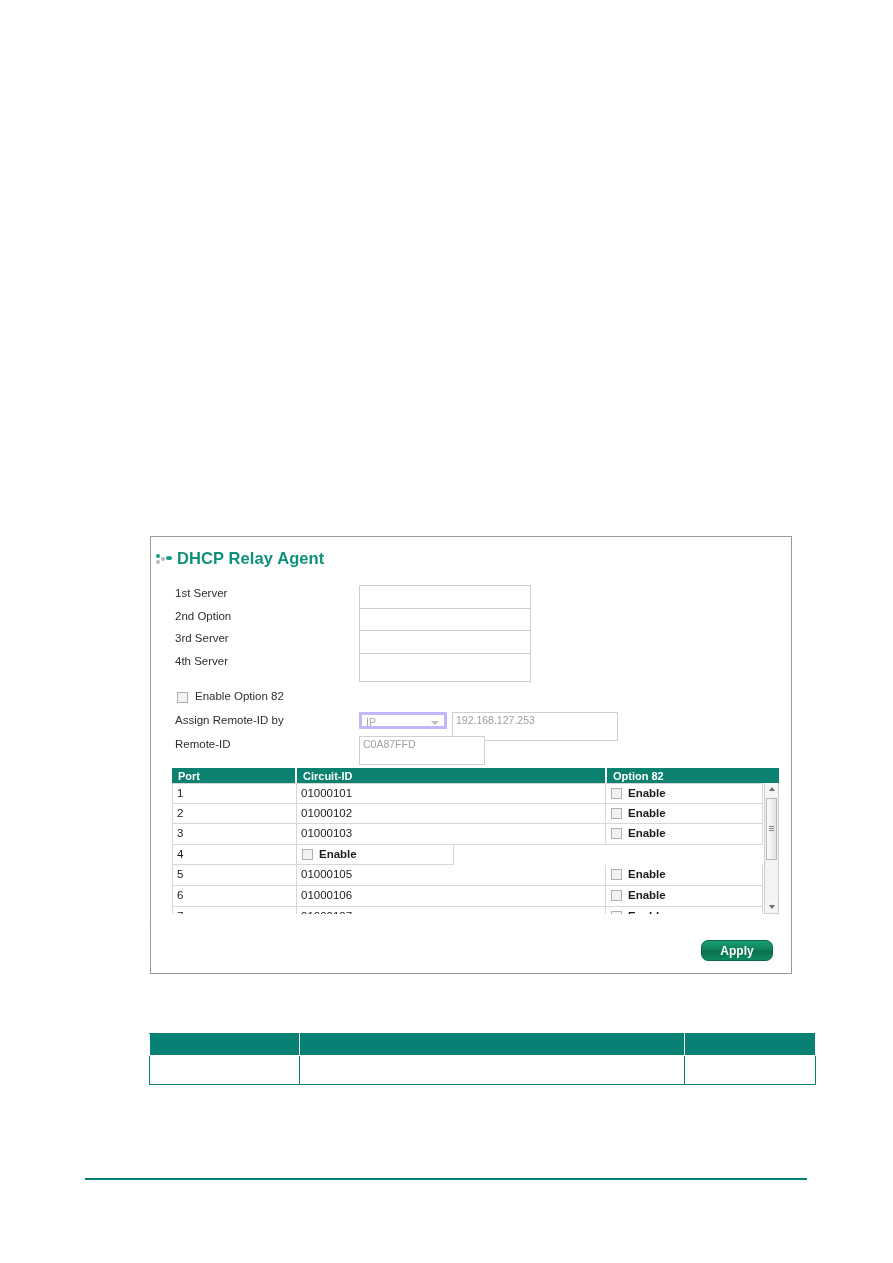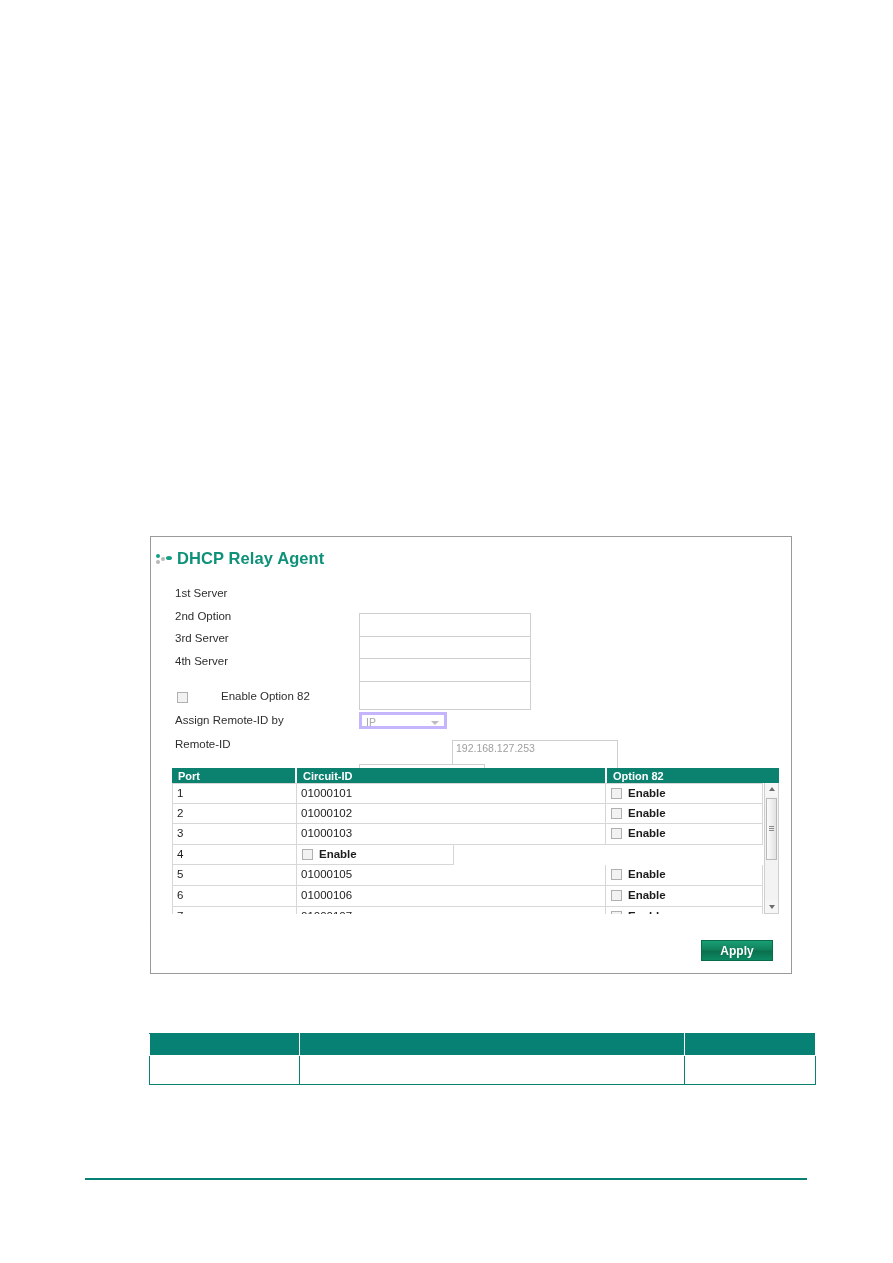--- a/index.html
+++ b/index.html
@@ -100,21 +100,20 @@
     height: 29px;
     border: 1px solid #cfcfcf;
     background: #ffffff;
     box-sizing: border-box;
     font-size: 10.5px;
     color: #a0a0a0;
     line-height: 14px;
     padding: 0 3px;
     overflow: hidden;
     white-space: nowrap;
-    margin-top: 28px;
   }
   .server-input { left: 208px; width: 172px; top: 0px; }
 
   
   .cbrow { position: relative; height: 23px; }
   .chk {
     position: absolute;
     width: 11px;
     height: 11px;
     border: 1px solid #b0b0b0;
@@ -122,21 +121,20 @@
     box-sizing: border-box;
   }
   .chk-opt82 { left: 26px; top: 3px; }
   .cb-label {
     position: absolute;
     left: 44px;
     top: 1px;
     font-size: 11.5px;
     color: #2e2e2e;
     white-space: nowrap;
-    margin-left: 26px;
   }
 
   .fselect {
     position: absolute;
     left: 208px;
     top: 0px;
     width: 88px;
     height: 17px;
     border: 3px solid #c4b5fd;
     background: #ffffff;
@@ -264,21 +262,21 @@
       linear-gradient(to bottom,#8a8a8a 1px, transparent 1px) 0 0/5px 2px repeat-y;
   }
 
   
   .apply-btn {
     position: absolute;
     right: 18px;
     bottom: 12px;
     width: 72px;
     height: 21px;
-    border-radius: 0;
+    border-radius: 7px;
     background: linear-gradient(to bottom,#1a9f74 0%,#0f7f59 48%,#0a6e4c 52%,#0d8a63 100%);
     border: 1px solid #0a6b4a;
     color: #ffffff;
     font-size: 12px;
     font-weight: bold;
     line-height: 21px;
     text-align: center;
     box-sizing: border-box;
     cursor: pointer;
   }

